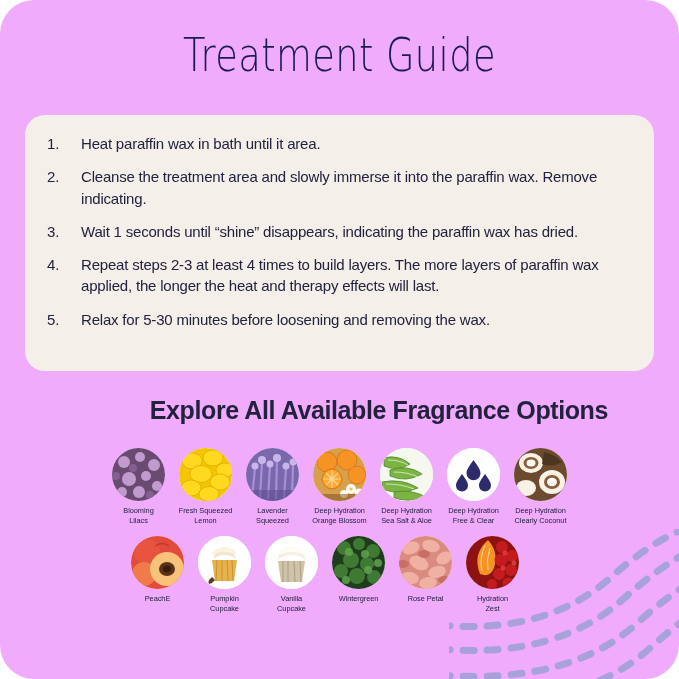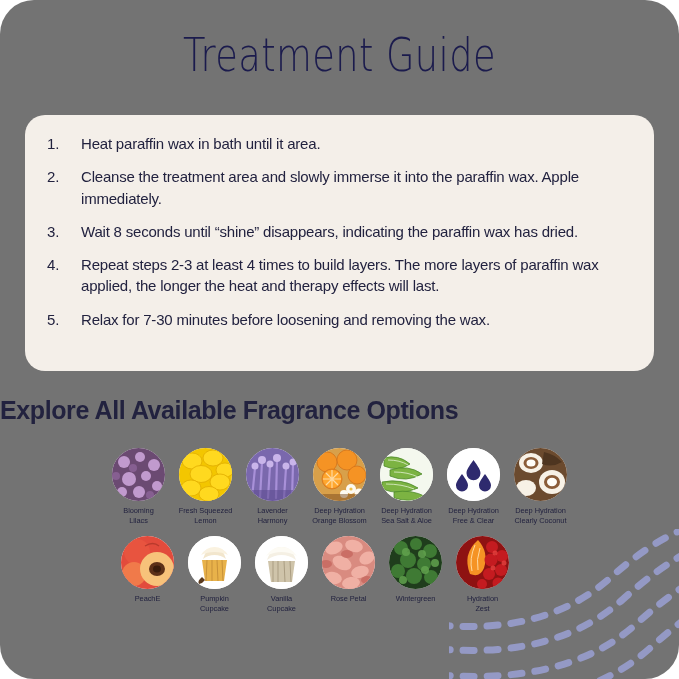--- a/index.html
+++ b/index.html
@@ -12,21 +12,21 @@
     height: 679px;
     font-family: "Liberation Sans", sans-serif;
     overflow: hidden;
   }
 
   #card {
     position: absolute;
     left: 0; top: 0;
     width: 679px;
     height: 679px;
-    background: #737373;
+    background: #f0abfc;
     border-radius: 34px;
     overflow: hidden;
   }
 
   
   #decor {
     position: absolute;
     right: 0;
     bottom: 0;
     width: 230px;
@@ -82,36 +82,36 @@
     line-height: 1.42;
     letter-spacing: -0.2px;
   }
 
   
   #frag-heading {
     position: absolute;
     left: 0;
     top: 396px;
     width: 608px;
-    text-align: left;
+    text-align: right;
     font-size: 25px;
     font-weight: bold;
     color: #22223f;
     letter-spacing: -0.4px;
     white-space: nowrap;
   }
 
   .frag-row {
     position: absolute;
     display: flex;
     justify-content: center;
     align-items: flex-start;
   }
   #frag-row-1 { left: 0; top: 448px; width: 679px; }
-  #frag-row-2 { left: 0; top: 536px; width: 590px; padding-left: 20px; }
+  #frag-row-2 { left: 10px; top: 536px; width: 590px; padding-left: 20px; }
 
   .frag-item {
     width: 67px;
     display: flex;
     flex-direction: column;
     align-items: center;
   }
   .frag-circle {
     width: 53px;
     height: 53px;
@@ -148,33 +148,33 @@
 
   <div id="title">Treatment Guide</div>
 
   <div id="steps-panel">
     <div class="step">
       <div class="step-num">1.</div>
       <div class="step-text">Heat paraffin wax in bath until it area.</div>
     </div>
     <div class="step">
       <div class="step-num">2.</div>
-      <div class="step-text">Cleanse the treatment area and slowly immerse it into the paraffin wax. Apple immediately.</div>
+      <div class="step-text">Cleanse the treatment area and slowly immerse it into the paraffin wax. Remove indicating.</div>
     </div>
     <div class="step">
       <div class="step-num">3.</div>
-      <div class="step-text">Wait 8 seconds until “shine” disappears, indicating the paraffin wax has dried.</div>
+      <div class="step-text">Wait 1 seconds until “shine” disappears, indicating the paraffin wax has dried.</div>
     </div>
     <div class="step">
       <div class="step-num">4.</div>
       <div class="step-text">Repeat steps 2-3 at least 4 times to build layers. The more layers of paraffin wax applied, the longer the heat and therapy effects will last.</div>
     </div>
     <div class="step">
       <div class="step-num">5.</div>
-      <div class="step-text">Relax for 7-30 minutes before loosening and removing the wax.</div>
+      <div class="step-text">Relax for 5-30 minutes before loosening and removing the wax.</div>
     </div>
   </div>
 
   <div id="frag-heading">Explore All Available Fragrance Options</div>
 
   <div class="frag-row" id="frag-row-1">
 
     <div class="frag-item">
       <div class="frag-circle">
         <svg class="swatch" viewBox="0 0 53 53">
@@ -238,21 +238,21 @@
               <circle cx="16" cy="12" r="4"></circle>
               <circle cx="24" cy="16" r="3.5"></circle>
             <circle cx="31" cy="10" r="4"></circle>
               <circle cx="40" cy="18" r="3.5"></circle>
               <circle cx="47" cy="14" r="3.5"></circle>
             </g>
           <rect y="42" width="53" height="11" fill="#5c4a90" opacity="0.55"></rect>
         </svg>
       </div>
       <div class="frag-label">Lavender
-Harmony</div>
+Squeezed</div>
     </div>
 
     <div class="frag-item">
       <div class="frag-circle">
         <svg class="swatch" viewBox="0 0 53 53">
             <rect width="53" height="53" fill="#d8a04a"></rect>
           <g fill="#f59324" stroke="#d4741a" stroke-width="0.8">
             <circle cx="14" cy="14" r="10"></circle>
               <circle cx="34" cy="12" r="10"></circle>
               <circle cx="44" cy="27" r="9"></circle>
@@ -386,43 +386,20 @@
               <path d="M23 25 L23 46"></path>
               <path d="M29 25 L30 46"></path>
               <path d="M35 25 L36 46"></path>
             </g>
         </svg>
       </div>
       <div class="frag-label">Vanilla
 Cupcake</div>
     </div>
 
-
-    <div class="frag-item">
-      <div class="frag-circle">
-        <svg class="swatch" viewBox="0 0 53 53">
-            <rect width="53" height="53" fill="#d98b80"></rect>
-          <g fill="#f0b0a4">
-              <ellipse cx="12" cy="12" rx="9" ry="6" transform="rotate(-20 12 12)"></ellipse>
-            <ellipse cx="32" cy="10" rx="9" ry="6" transform="rotate(15 32 10)"></ellipse>
-            <ellipse cx="45" cy="22" rx="8" ry="6" transform="rotate(-30 45 22)"></ellipse>
-            <ellipse cx="20" cy="27" rx="10" ry="6.5" transform="rotate(25 20 27)"></ellipse>
-            <ellipse cx="38" cy="36" rx="9" ry="6" transform="rotate(-15 38 36)"></ellipse>
-            <ellipse cx="11" cy="42" rx="9" ry="6" transform="rotate(10 11 42)"></ellipse>
-            <ellipse cx="29" cy="47" rx="9" ry="6" transform="rotate(-8 29 47)"></ellipse>
-            </g>
-          <g fill="#c4655c" opacity="0.75">
-              <ellipse cx="25" cy="18" rx="6" ry="4"></ellipse>
-              <ellipse cx="45" cy="44" rx="6" ry="4"></ellipse>
-            <ellipse cx="4" cy="28" rx="6" ry="4"></ellipse>
-            </g>
-        </svg>
-      </div>
-      <div class="frag-label">Rose Petal</div>
-    </div>
 
     <div class="frag-item">
       <div class="frag-circle">
         <svg class="swatch" viewBox="0 0 53 53">
             <rect width="53" height="53" fill="#1f3d1c"></rect>
           <g fill="#3f7a34">
               <circle cx="12" cy="12" r="7"></circle>
               <circle cx="27" cy="8" r="6"></circle>
               <circle cx="41" cy="15" r="7"></circle>
             <circle cx="19" cy="24" r="8"></circle>
@@ -439,20 +416,43 @@
               <circle cx="46" cy="27" r="4"></circle>
             </g>
         </svg>
       </div>
       <div class="frag-label">Wintergreen</div>
     </div>
 
     <div class="frag-item">
       <div class="frag-circle">
         <svg class="swatch" viewBox="0 0 53 53">
+            <rect width="53" height="53" fill="#d98b80"></rect>
+          <g fill="#f0b0a4">
+              <ellipse cx="12" cy="12" rx="9" ry="6" transform="rotate(-20 12 12)"></ellipse>
+            <ellipse cx="32" cy="10" rx="9" ry="6" transform="rotate(15 32 10)"></ellipse>
+            <ellipse cx="45" cy="22" rx="8" ry="6" transform="rotate(-30 45 22)"></ellipse>
+            <ellipse cx="20" cy="27" rx="10" ry="6.5" transform="rotate(25 20 27)"></ellipse>
+            <ellipse cx="38" cy="36" rx="9" ry="6" transform="rotate(-15 38 36)"></ellipse>
+            <ellipse cx="11" cy="42" rx="9" ry="6" transform="rotate(10 11 42)"></ellipse>
+            <ellipse cx="29" cy="47" rx="9" ry="6" transform="rotate(-8 29 47)"></ellipse>
+            </g>
+          <g fill="#c4655c" opacity="0.75">
+              <ellipse cx="25" cy="18" rx="6" ry="4"></ellipse>
+              <ellipse cx="45" cy="44" rx="6" ry="4"></ellipse>
+            <ellipse cx="4" cy="28" rx="6" ry="4"></ellipse>
+            </g>
+        </svg>
+      </div>
+      <div class="frag-label">Rose Petal</div>
+    </div>
+
+    <div class="frag-item">
+      <div class="frag-circle">
+        <svg class="swatch" viewBox="0 0 53 53">
             <rect width="53" height="53" fill="#8e1212"></rect>
           <path d="M22 4 q-16 14 -8 34 q10 4 14 -6 q5 -16 -6 -28 z" fill="#f59324"></path>
           <g stroke="#ffd9a0" stroke-width="1" fill="none">
               <path d="M19 9 q-6 14 -3 26"></path>
               <path d="M24 12 q-4 12 -2 22"></path>
             </g>
           <g fill="#c41b20">
               <circle cx="36" cy="11" r="6"></circle>
               <circle cx="46" cy="20" r="6"></circle>
               <circle cx="35" cy="24" r="6.5"></circle>

